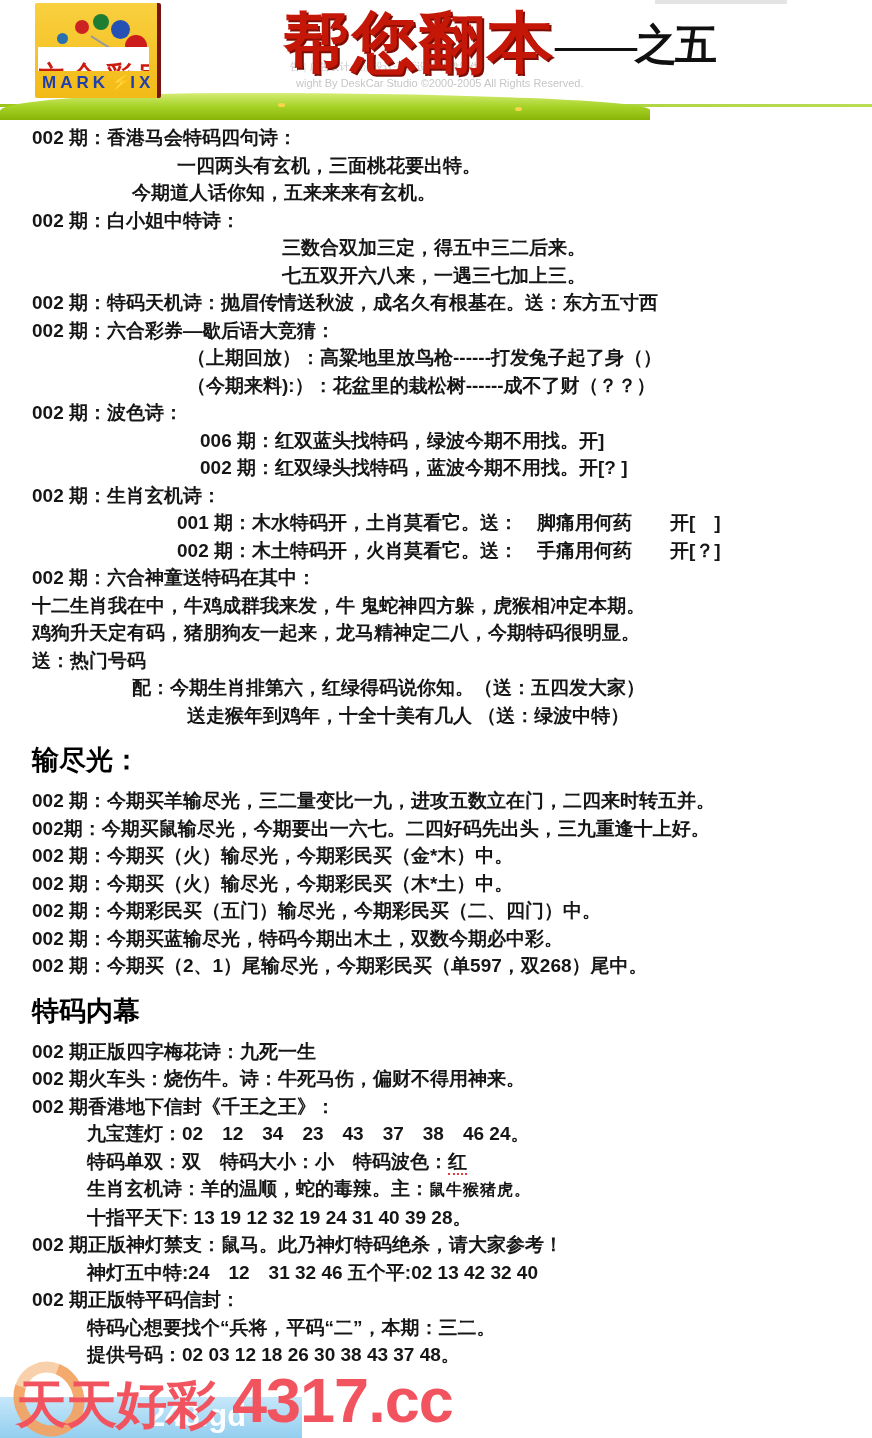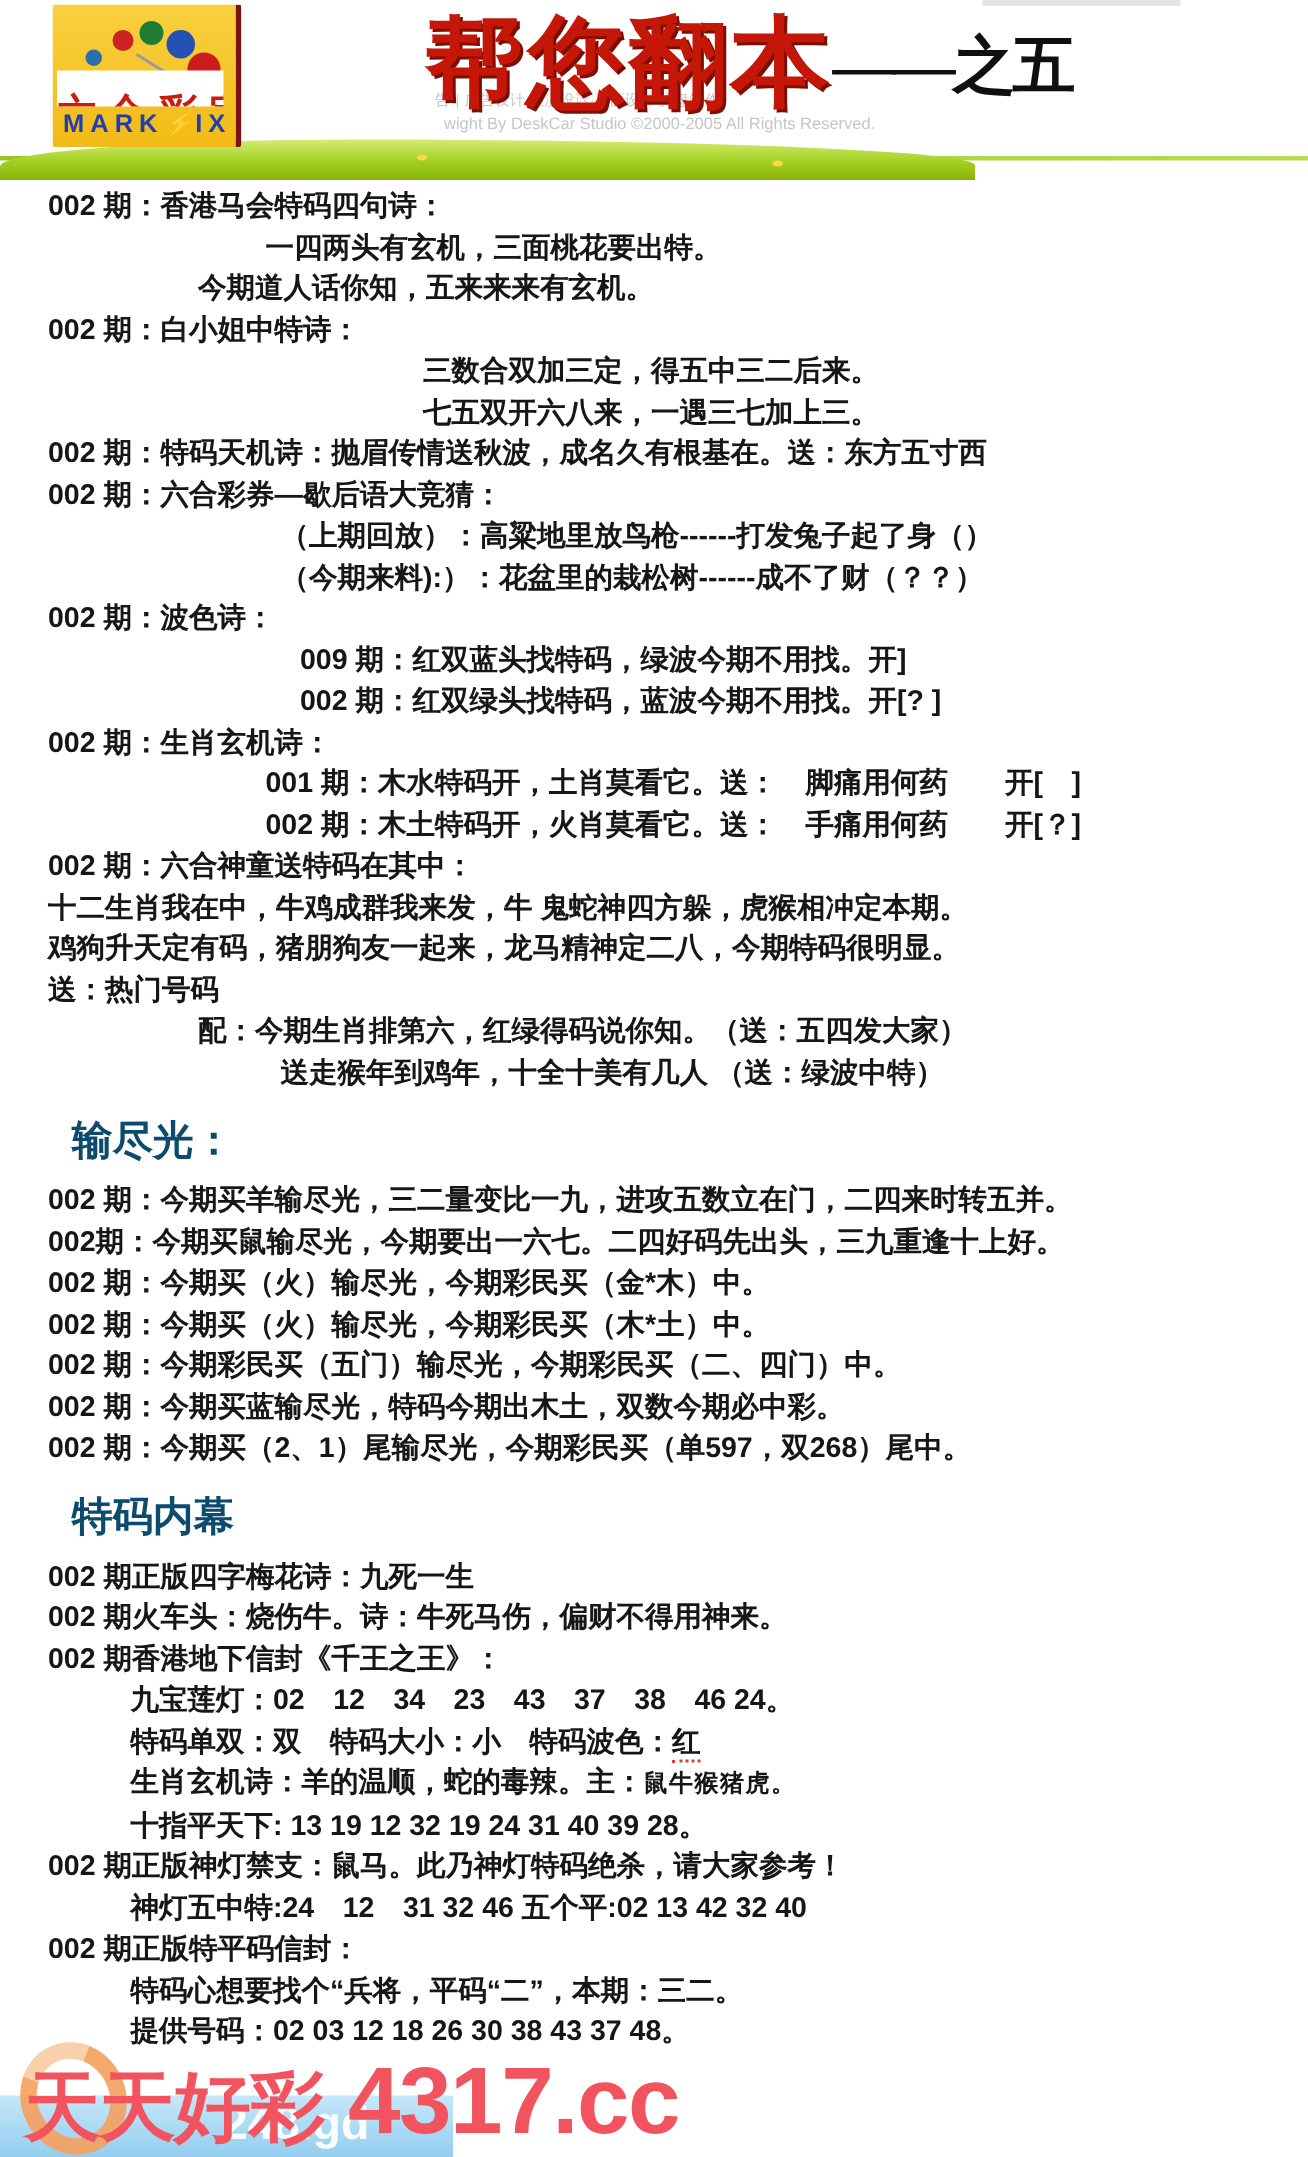--- a/index.html
+++ b/index.html
@@ -39,21 +39,21 @@
   .grass-line{position:absolute;left:0;top:104px;width:872px;height:3px;z-index:1;
               background:linear-gradient(90deg,#9cc41a,#b8dc54);}
   .speck{position:absolute;width:7px;height:4px;background:#ffd34d;border-radius:50%;z-index:3;}
   .sp1{left:278px;top:103px;} .sp2{left:515px;top:107px;}
 
   
   main{position:absolute;left:32px;top:124px;width:824px;}
   .line{font-size:19px;font-weight:700;color:#161616;line-height:27.5px;white-space:nowrap;}
   .ind1{padding-left:55px;} .ind2{padding-left:100px;} .ind3{padding-left:145px;}
   .ind4{padding-left:155px;} .ind5{padding-left:168px;} .ind6{padding-left:250px;}
-  h2.sec{font-size:27px;font-weight:800;color:#0c4a6e;margin:13px 16px 9px;line-height:36px;}
+  h2.sec{font-size:27px;font-weight:800;color:#000000;margin:13px 0 9px;line-height:36px;}
   .mark{border-bottom:2px dotted #e23b3b;padding-bottom:1px;}
   .small{font-size:16px;letter-spacing:1px;}
 
   
   footer{position:absolute;left:0;bottom:0;width:872px;height:80px;}
   .bluebox{position:absolute;left:0;bottom:0;width:302px;height:41px;z-index:1;
            background:linear-gradient(180deg,#c6e7fa,#93ceef);}
   .swirl{position:absolute;left:14px;bottom:1px;width:48px;height:54px;z-index:2;
          border:11px solid #f4a261;border-top-color:#f8cda6;border-radius:50%;
          transform:rotate(-25deg);opacity:.92;}
@@ -100,21 +100,21 @@
       <div class="line ind3">一四两头有玄机，三面桃花要出特。</div>
       <div class="line ind2">今期道人话你知，五来来来有玄机。</div>
       <div class="line">002 期：白小姐中特诗：</div>
       <div class="line ind6">三数合双加三定，得五中三二后来。</div>
       <div class="line ind6">七五双开六八来，一遇三七加上三。</div>
       <div class="line">002 期：特码天机诗：抛眉传情送秋波，成名久有根基在。送：东方五寸西</div>
       <div class="line">002 期：六合彩券—歇后语大竞猜：</div>
       <div class="line ind4">（上期回放）：高粱地里放鸟枪------打发兔子起了身（）</div>
       <div class="line ind4">（今期来料):）：花盆里的栽松树------成不了财（？？）</div>
       <div class="line">002 期：波色诗：</div>
-      <div class="line ind5">009 期：红双蓝头找特码，绿波今期不用找。开]</div>
+      <div class="line ind5">006 期：红双蓝头找特码，绿波今期不用找。开]</div>
       <div class="line ind5">002 期：红双绿头找特码，蓝波今期不用找。开[? ]</div>
       <div class="line">002 期：生肖玄机诗：</div>
       <div class="line ind3">001 期：木水特码开，土肖莫看它。送：　脚痛用何药　　开[　]</div>
       <div class="line ind3">002 期：木土特码开，火肖莫看它。送：　手痛用何药　　开[？]</div>
       <div class="line">002 期：六合神童送特码在其中：</div>
       <div class="line">十二生肖我在中，牛鸡成群我来发，牛 鬼蛇神四方躲，虎猴相冲定本期。</div>
       <div class="line">鸡狗升天定有码，猪朋狗友一起来，龙马精神定二八，今期特码很明显。</div>
       <div class="line">送：热门号码</div>
       <div class="line ind2">配：今期生肖排第六，红绿得码说你知。（送：五四发大家）</div>
       <div class="line ind4">送走猴年到鸡年，十全十美有几人 （送：绿波中特）</div>

